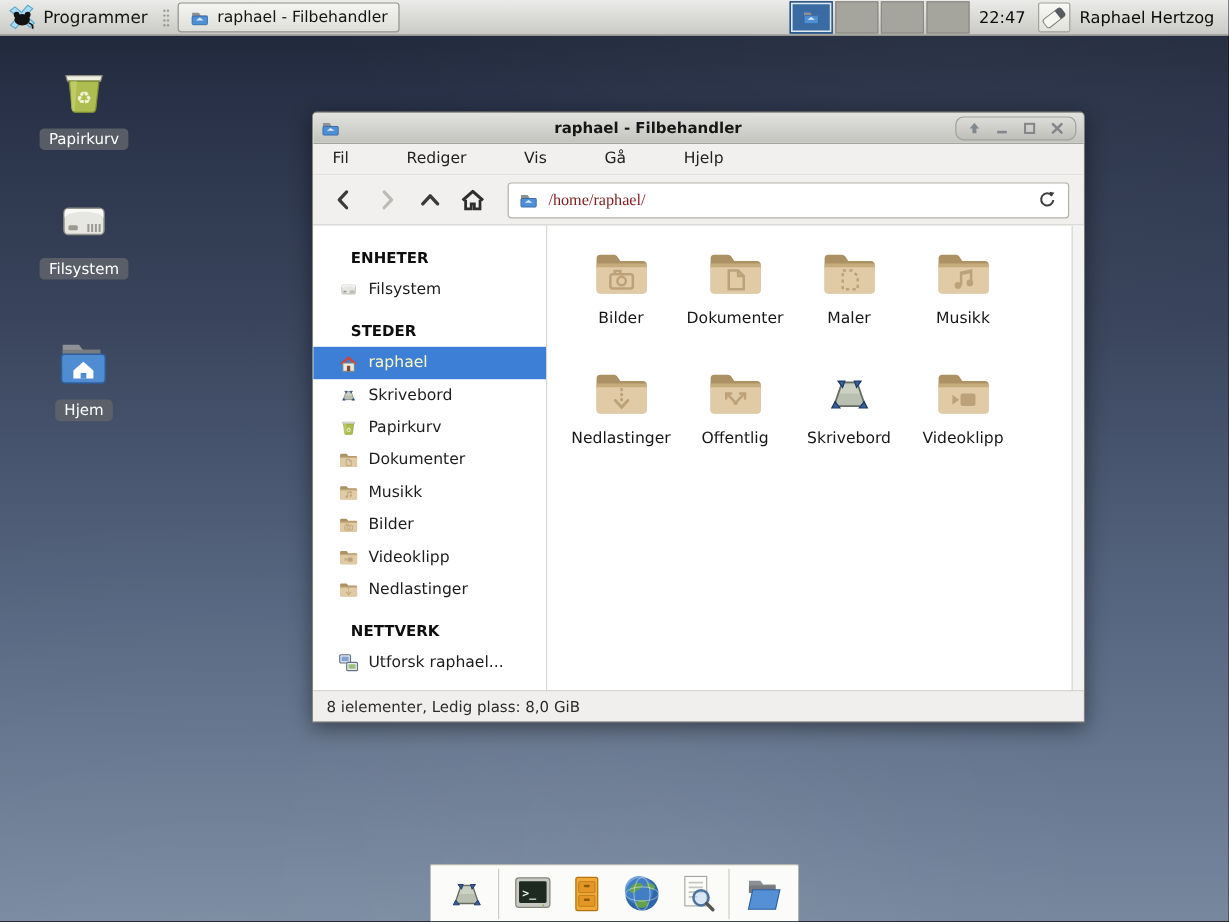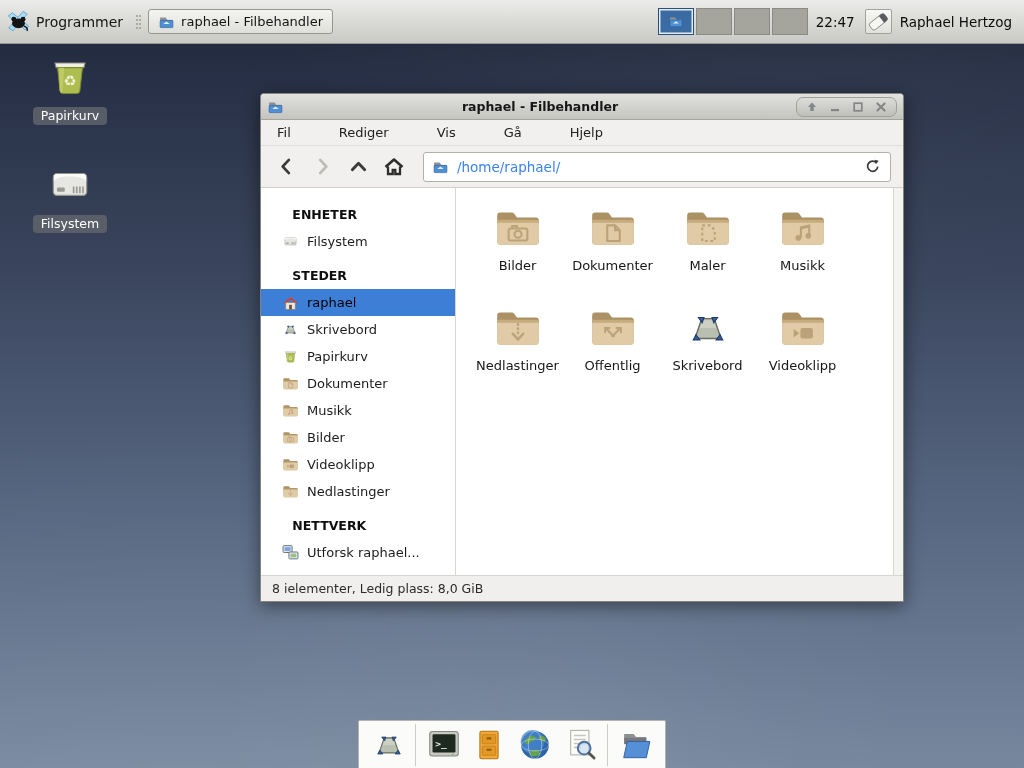--- a/index.html
+++ b/index.html
@@ -7,21 +7,21 @@
   .screen{position:relative;width:1024px;height:768px;overflow:hidden;
     font-family:"DejaVu Sans","Liberation Sans",sans-serif;
     background:linear-gradient(180deg,#1d2536 0%,#273046 10%,#3a455d 35%,#56657f 65%,#76879e 100%);}
   .screen::before{content:"";position:absolute;inset:0;pointer-events:none;
     background:
       radial-gradient(ellipse 900px 650px at 78% -12%, rgba(255,255,255,.055), transparent 62%),
       radial-gradient(ellipse 1100px 760px at 18% 112%, rgba(255,255,255,.07), transparent 58%),
       radial-gradient(ellipse 600px 500px at 55% 95%, rgba(255,255,255,.045), transparent 60%);}
 
   
-  .top-panel{position:absolute;top:0;left:0;right:0;height:44px;z-index:30;
+  .top-panel{position:absolute;top:0;left:0;right:0;height:30px;z-index:30;
     background:linear-gradient(#ebebe9,#c9c9c5);border-bottom:1px solid #97978f;
     display:flex;align-items:center;padding:0 6px;}
   .logo{width:24px;height:24px;margin-right:6px;}
   .logo svg{width:100%;height:100%;display:block;}
   .apps-label{font-size:14px;color:#151515;margin-right:10px;}
   .grip{width:7px;height:18px;margin:0 6px 0 2px;}
   .taskbar-btn{display:flex;align-items:center;gap:6px;height:25px;padding:0 9px;
     background:linear-gradient(#f4f4f2,#dededa);border:1px solid #96968e;border-radius:3px;
     font-size:13px;color:#141414;max-width:210px;}
   .mini-icon{width:17px;height:16px;display:inline-flex;}
@@ -64,30 +64,30 @@
   .menubar{height:26px;flex-shrink:0;background:#f1f0ee;display:flex;align-items:center;
     padding:0 6px;border-bottom:1px solid #e0dfdc;gap:28px;}
   .menu-item{font-size:13px;color:#222;padding:3px 10px;}
   .toolbar{height:42px;flex-shrink:0;background:#f1f0ee;border-bottom:1px solid #cfcecb;
     display:flex;align-items:center;padding:0 12px;gap:10px;}
   .tool-btn{width:26px;height:26px;display:flex;align-items:center;justify-content:center;}
   .tool-btn svg{width:19px;height:19px;display:block;}
   .tool-btn.home svg{width:22px;height:22px;}
   .pathfield{flex:1;height:30px;margin-left:6px;background:#fff;border:1px solid #b1b1aa;
     border-radius:3px;display:flex;align-items:center;padding:0 8px;gap:8px;}
-  .path-text{font-size:13.5px;color:#3b82f6;flex:1;}
+  .path-text{font-size:13.5px;color:#7f1d1d;flex:1;font-family:Liberation Serif, serif;}
   .reload-btn{width:20px;height:20px;display:flex;align-items:center;justify-content:center;}
   .reload-btn svg{width:17px;height:17px;}
 
   .win-body{flex:1;display:flex;min-height:0;background:#fff;}
   .sidebar{width:195px;flex-shrink:0;border-right:1px solid #d9d7d3;padding-top:6px;overflow:hidden;}
   .side-row{font-size:13px;color:#1c1c1c;}
   .side-row.header{font-weight:bold;font-size:12.5px;padding:8px 10px 6px;color:#0e0e0e;}
   .side-row.item{display:flex;align-items:center;gap:8px;padding:5px 6px 5px 21px;}
-  .side-row.item.selected{background:#3d7fd6;color:#000000;}
+  .side-row.item.selected{background:#3d7fd6;color:#fef9c3;}
   .side-icon{width:17px;height:17px;flex-shrink:0;display:inline-flex;}
   .side-icon svg{width:100%;height:100%;display:block;}
 
   .files{flex:1;padding:15px 0 0 14px;display:grid;grid-template-columns:repeat(4,95px);
     grid-auto-rows:100px;justify-items:center;align-content:start;}
   .file-item{width:92px;display:flex;flex-direction:column;align-items:center;gap:5px;}
   .file-label{font-size:13px;color:#161616;text-align:center;white-space:nowrap;}
   .scroll-trough{width:10px;flex-shrink:0;background:#f3f3f1;border-left:1px solid #d9d7d3;}
 
   .statusbar{height:26px;flex-shrink:0;background:#f0efed;border-top:1px solid #d6d5d1;
@@ -126,20 +126,32 @@
             <path d="M8.5 21c0-7 31-7 31 0v-4.5a3 3 0 0 0-3-3h-25a3 3 0 0 0-3 3z" fill="#fafaf9"></path>
             <rect x="11.5" y="26.5" width="7.5" height="4" rx="1.2" fill="#9a9a91"></rect>
             <g stroke="#9a9a91" stroke-width="1.6">
               <path d="M27.5 25.5v6.5M30.5 25.5v6.5M33.5 25.5v6.5M36.5 25.5v6.5"></path>
             </g>
           </svg>
         </span>
     <span class="desk-label">Filsystem</span>
   </div>
 
+  <div class="desk-icon" style="pointer-events:auto;">
+    <span class="icon48">
+          <svg viewBox="0 0 48 48">
+            <path d="M7 9h13l3 4h14v7H7z" fill="#8e9195"></path>
+            <rect x="7" y="13" width="30" height="6" fill="#797c80"></rect>
+            <rect x="6" y="16.5" width="35" height="23" rx="2.5" fill="#4f8cd2" stroke="#2d5f9f" stroke-width="1.2"></rect>
+            <path d="M15.5 29.5l8-7 8 7v6.5h-16z" fill="#fff"></path>
+            <rect x="21.3" y="31.5" width="4.6" height="4.5" fill="#4f8cd2"></rect>
+          </svg>
+        </span>
+    <span class="desk-label">Hjem</span>
+  </div>
 </div>
 
   <div class="top-panel">
     <span class="logo">
         <svg viewBox="0 0 26 26">
           <path d="M2.5 6.5l7 5.5-6.5 7.5 4.5 3 6.5-7.5 6.5 6.5 4-4-7.5-6.5 6-6.5-4.5-3-5.5 6.5-6-5z" fill="#a9dbf2" stroke="#5ca6cc" stroke-width="1"></path>
           <ellipse cx="13.5" cy="14.5" rx="7" ry="5.2" fill="#131313"></ellipse>
           <circle cx="8.5" cy="10" r="2.6" fill="#131313"></circle>
           <circle cx="18.5" cy="10" r="2.6" fill="#131313"></circle>
           <path d="M19.5 17.5c3.2 1 4.3 3 3.2 5.2" stroke="#131313" stroke-width="1.6" fill="none"></path>

